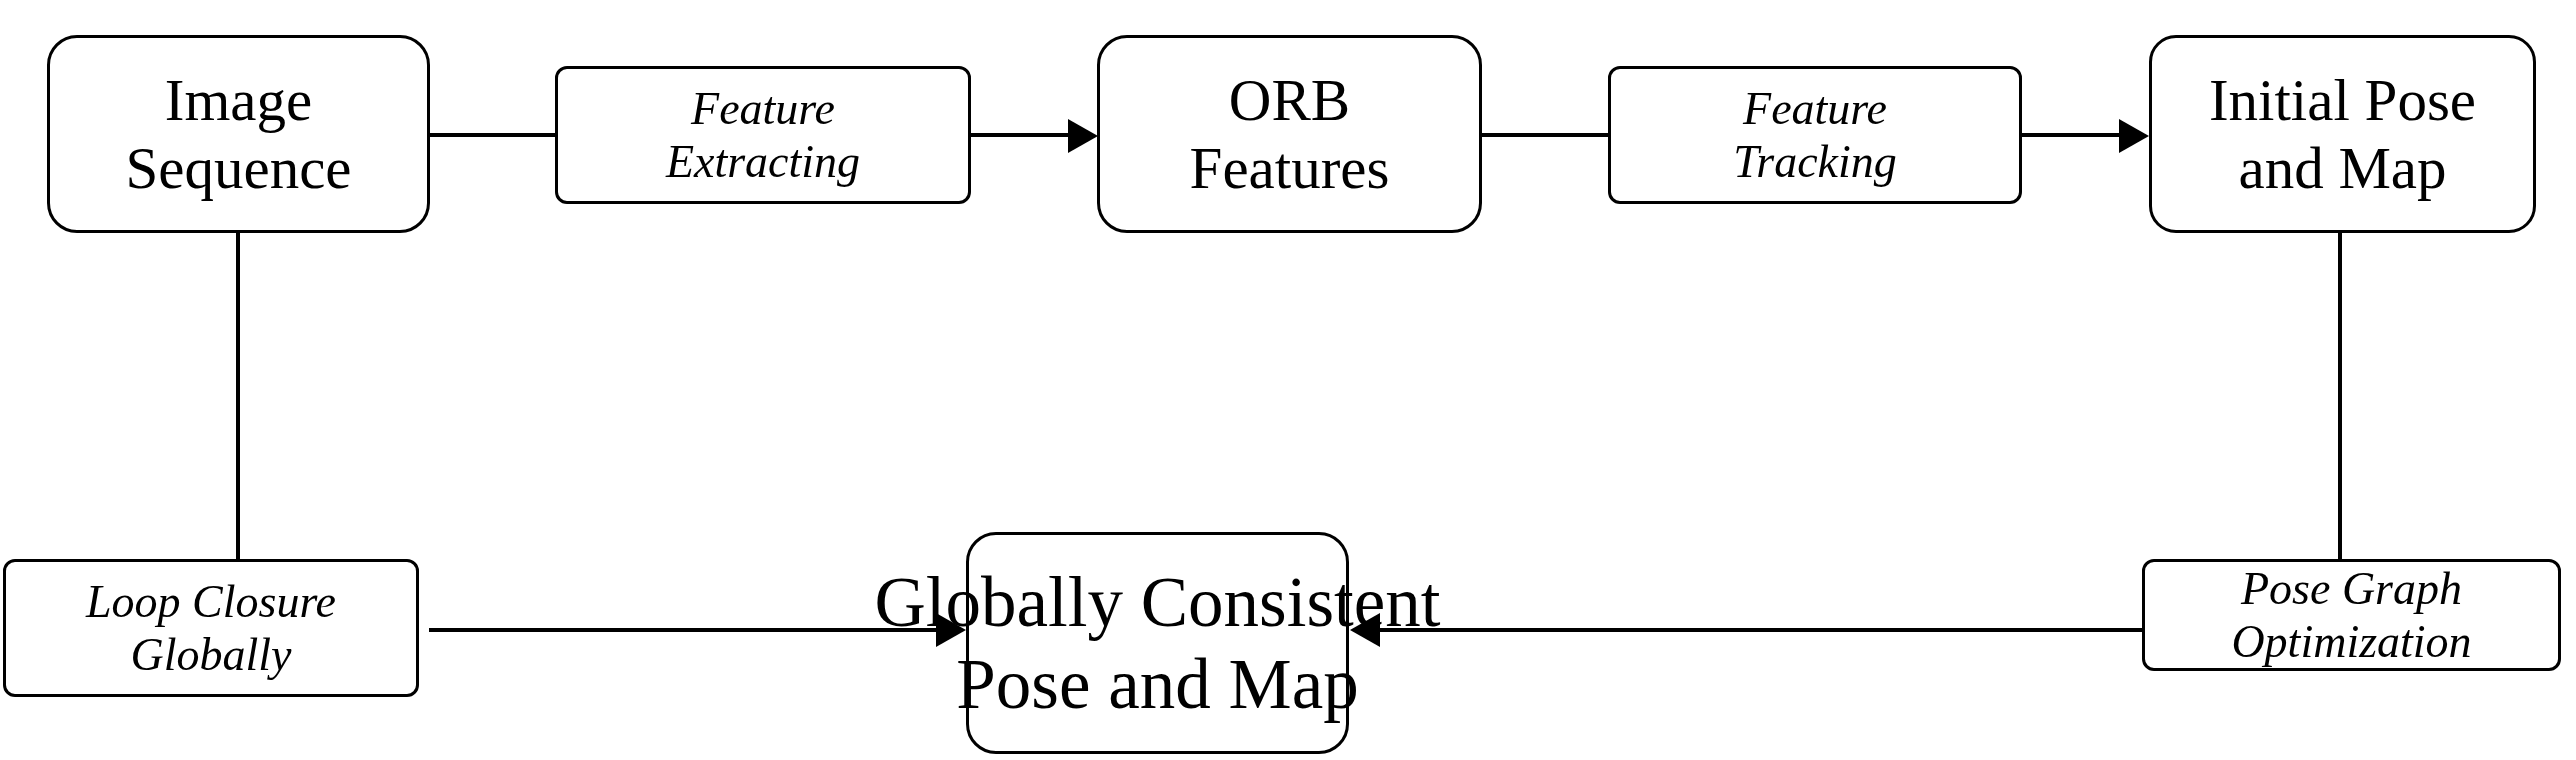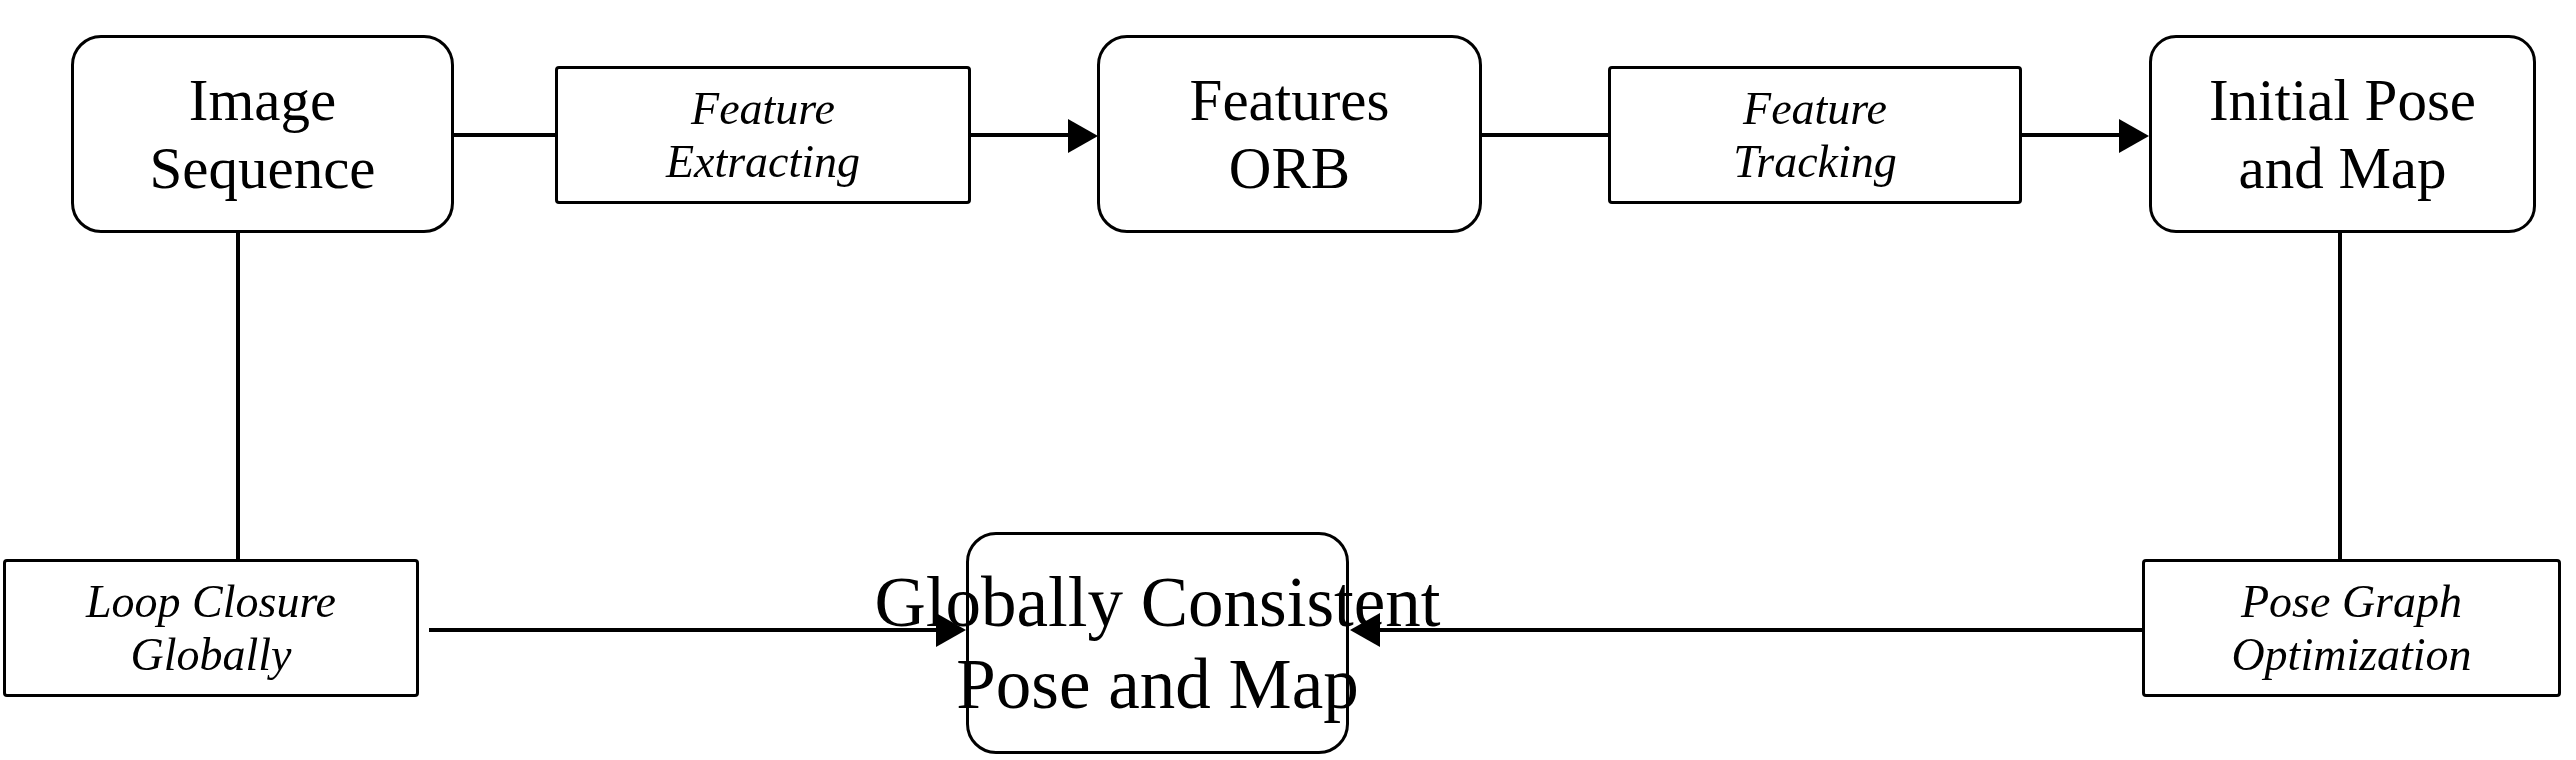--- a/index.html
+++ b/index.html
@@ -27,21 +27,21 @@
     align-items: center;
     justify-content: center;
     text-align: center;
     color: #000000;
     z-index: 3;
   }
   .node.rounded {
     border-radius: 30px;
   }
   .node.rect {
-    border-radius: 4px;
+    border-radius: 12px;
   }
   .node .line {
     display: block;
     white-space: nowrap;
     line-height: 1.16;
   }
   
   .node.entity .line {
     font-style: normal;
     font-weight: 400;
@@ -79,38 +79,38 @@
     border-top: 17px solid transparent;
     border-bottom: 17px solid transparent;
     border-right: 30px solid #000000;
   }
 </style>
 </head>
 <body>
 
 <div id="canvas">
 
-  <div class="node entity rounded" style="left:47px; top:35px; width:383px; height:198px;margin-left:24px;">
+  <div class="node entity rounded" style="left:47px; top:35px; width:383px; height:198px;">
     <span class="line">Image</span>
     <span class="line">Sequence</span>
   </div>
 
   <div class="edge h" style="left:427px; top:133px; width:130px;"></div>
 
   <div class="node process rect" style="left:555px; top:66px; width:416px; height:138px;">
     <span class="line">Feature</span>
     <span class="line">Extracting</span>
   </div>
 
   <div class="edge h" style="left:968px; top:133px; width:102px;"></div>
   <div class="arrowhead right" style="left:1068px; top:119px;"></div>
 
   <div class="node entity rounded" style="left:1097px; top:35px; width:385px; height:198px;">
+    <span class="line">ORB</span>
     <span class="line">Features</span>
-    <span class="line">ORB</span>
   </div>
 
   <div class="edge h" style="left:1479px; top:133px; width:131px;"></div>
 
   <div class="node process rect" style="left:1608px; top:66px; width:414px; height:138px;">
     <span class="line">Feature</span>
     <span class="line">Tracking</span>
   </div>
 
   <div class="edge h" style="left:2019px; top:133px; width:102px;"></div>
@@ -134,19 +134,19 @@
   <div class="arrowhead right" style="left:936px; top:613px;"></div>
 
   <div class="node entity rounded wide" style="left:966px; top:532px; width:383px; height:222px;">
     <span class="line">Globally Consistent</span>
     <span class="line">Pose and Map</span>
   </div>
 
   <div class="edge h" style="left:1379px; top:628px; width:767px;"></div>
   <div class="arrowhead left" style="left:1350px; top:613px;"></div>
 
-  <div class="node process rect" style="left:2142px; top:559px; width:419px; height:138px;justify-content:center;">
+  <div class="node process rect" style="left:2142px; top:559px; width:419px; height:112px;justify-content:center;">
     <span class="line">Pose Graph</span>
     <span class="line">Optimization</span>
   </div>
 
 </div>
 
 
 </body></html>

